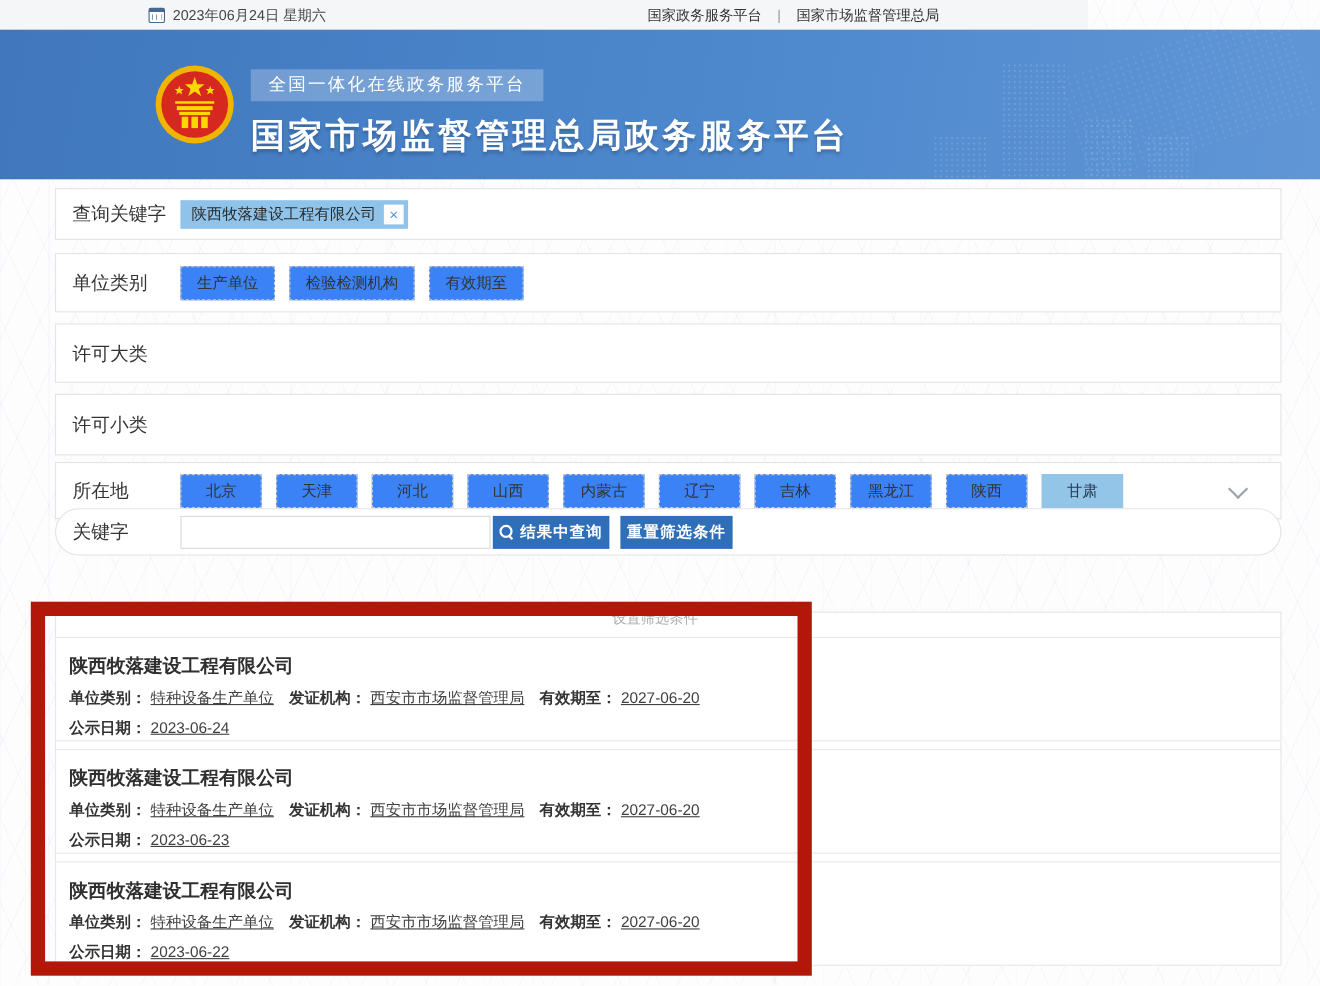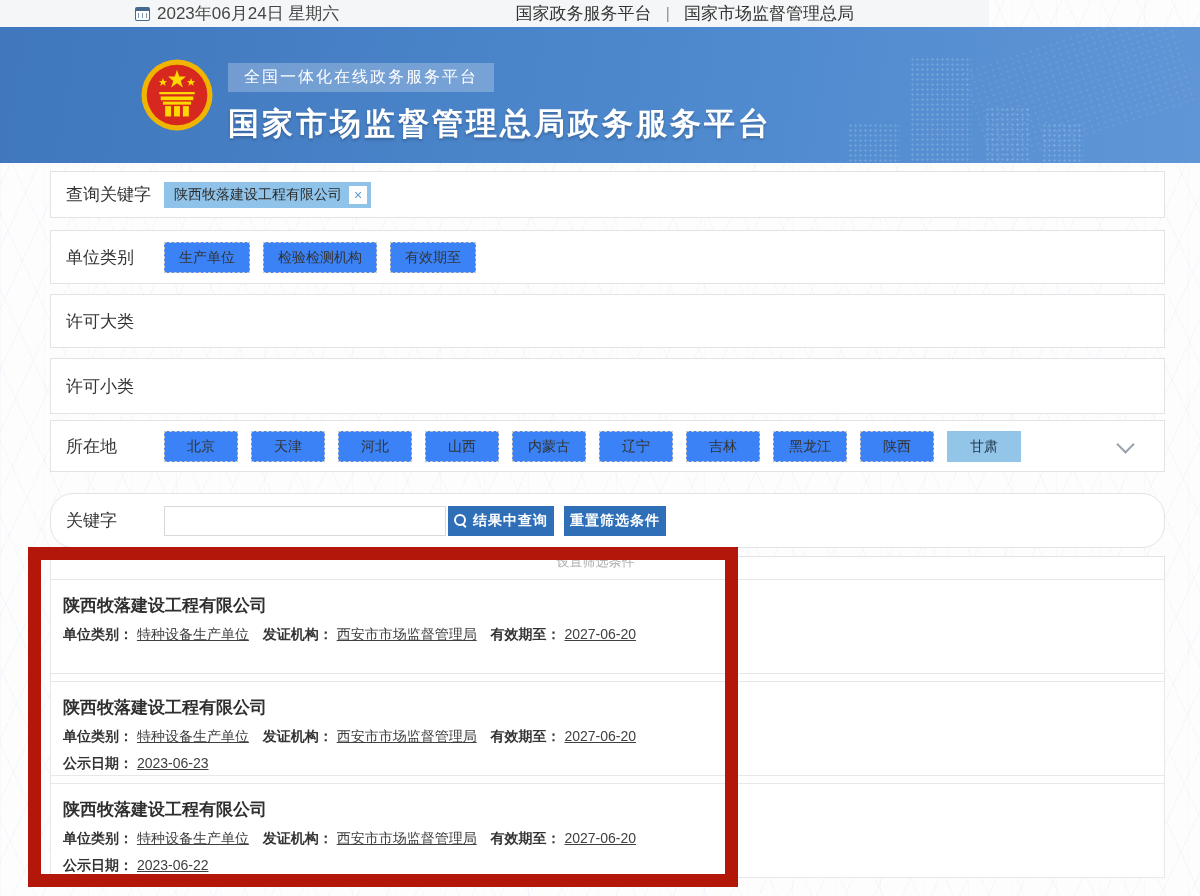--- a/index.html
+++ b/index.html
@@ -18,21 +18,21 @@
       repeating-linear-gradient(115deg, rgba(100,135,195,0.055) 0 1px, transparent 1px 26px),
       repeating-linear-gradient(65deg, rgba(100,135,195,0.05) 0 1px, transparent 1px 32px),
       repeating-linear-gradient(90deg, rgba(100,135,195,0.03) 0 1px, transparent 1px 44px);
   }
 
   
   .topbar {
     position:absolute; left:0; top:0; width:989px; height:27px; z-index:2;
     background:#f5f6f7;
     display:flex; align-items:center; justify-content:space-between;
-    padding:0 135px; font-size:17px; color:#454545;
+    padding:0 135px; font-size:13px; color:#454545;
   }
   .topbar-left { display:flex; align-items:center; gap:7px; }
   .cal-icon {
     width:15px; height:14px; border:1px solid #44688f; border-top:4px solid #44688f;
     border-radius:2px; background:
       linear-gradient(#fff,#fff) padding-box;
     position:relative; display:inline-block;
   }
   .cal-icon::after{
     content:""; position:absolute; left:2px; top:2px; right:2px; bottom:2px;
@@ -80,21 +80,21 @@
   .frow {
     position:absolute; left:50px; width:1115px; z-index:1;
     background:#fff; border:1px solid #e3e3e6;
     display:flex; align-items:center; padding-left:15px;
   }
   .frow-1 { top:171px; height:47px; }
   .frow-2 { top:230px; height:54px; }
   .frow-3 { top:294px; height:54px; }
   .frow-4 { top:358px; height:56px; }
   .frow-5 { top:420px; height:52px; }
-  .frow-6 { top:493px; height:55px;border-radius:23px; }
+  .frow-6 { top:462px; height:43px;border-radius:23px; }
   .flabel { width:98px; font-size:17px; color:#333; flex:none; }
   .opts { display:flex; align-items:center; gap:13px; }
   .opt {
     min-width:74px; height:31px; line-height:29px; padding:0 14px;
     border:1px dashed #c9c9c9; background:#3b82f6; text-align:center;
     font-size:14px; color:#333; cursor:pointer; white-space:nowrap;
   }
   .opt.selected { background:#92c5e8; border:1px solid #92c5e8; color:#233a50; }
   .tag {
     display:inline-flex; align-items:center; background:#8fc3ea;
@@ -273,20 +273,24 @@
       <div class="rcard">
         <div class="rtitle">陕西牧落建设工程有限公司</div>
         <div class="rline">
           <span class="lbl">单位类别：</span>
           <span class="val">特种设备生产单位</span>
           <span class="lbl">发证机构：</span>
           <span class="val">西安市市场监督管理局</span>
           <span class="lbl">有效期至：</span>
           <span class="val">2027-06-20</span>
         </div>
+        <div class="rline">
+          <span class="lbl">公示日期：</span>
+          <span class="val">2023-06-24</span>
+        </div>
       </div>
 
       <div class="rcard">
         <div class="rtitle">陕西牧落建设工程有限公司</div>
         <div class="rline">
           <span class="lbl">单位类别：</span>
           <span class="val">特种设备生产单位</span>
           <span class="lbl">发证机构：</span>
           <span class="val">西安市市场监督管理局</span>
           <span class="lbl">有效期至：</span>

